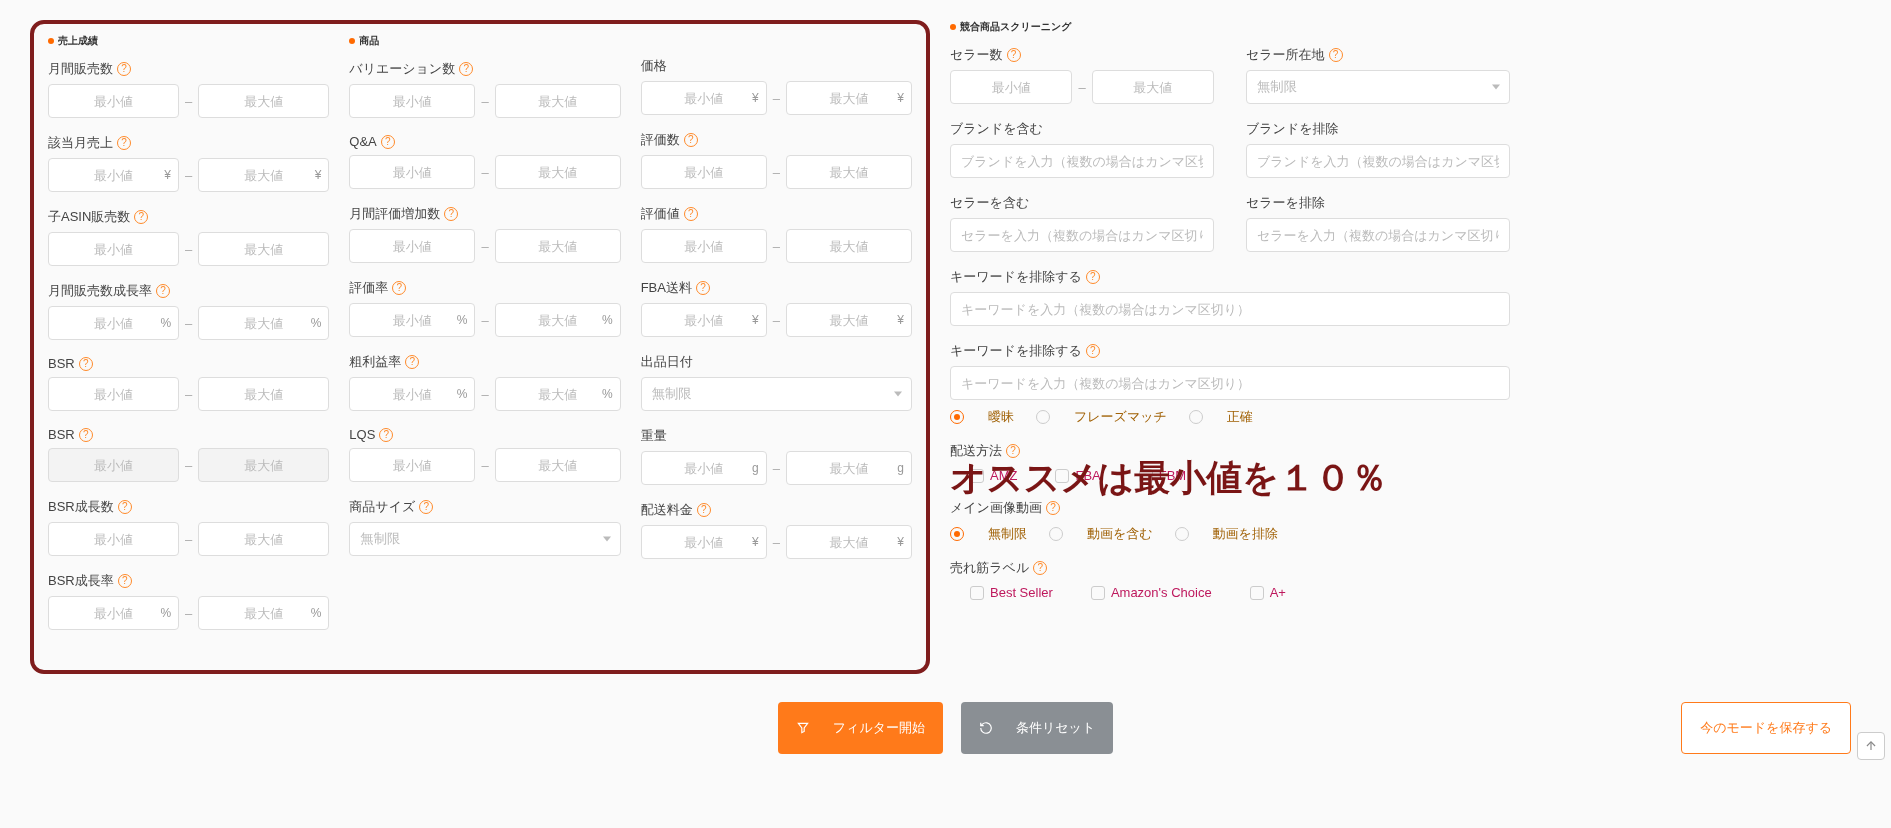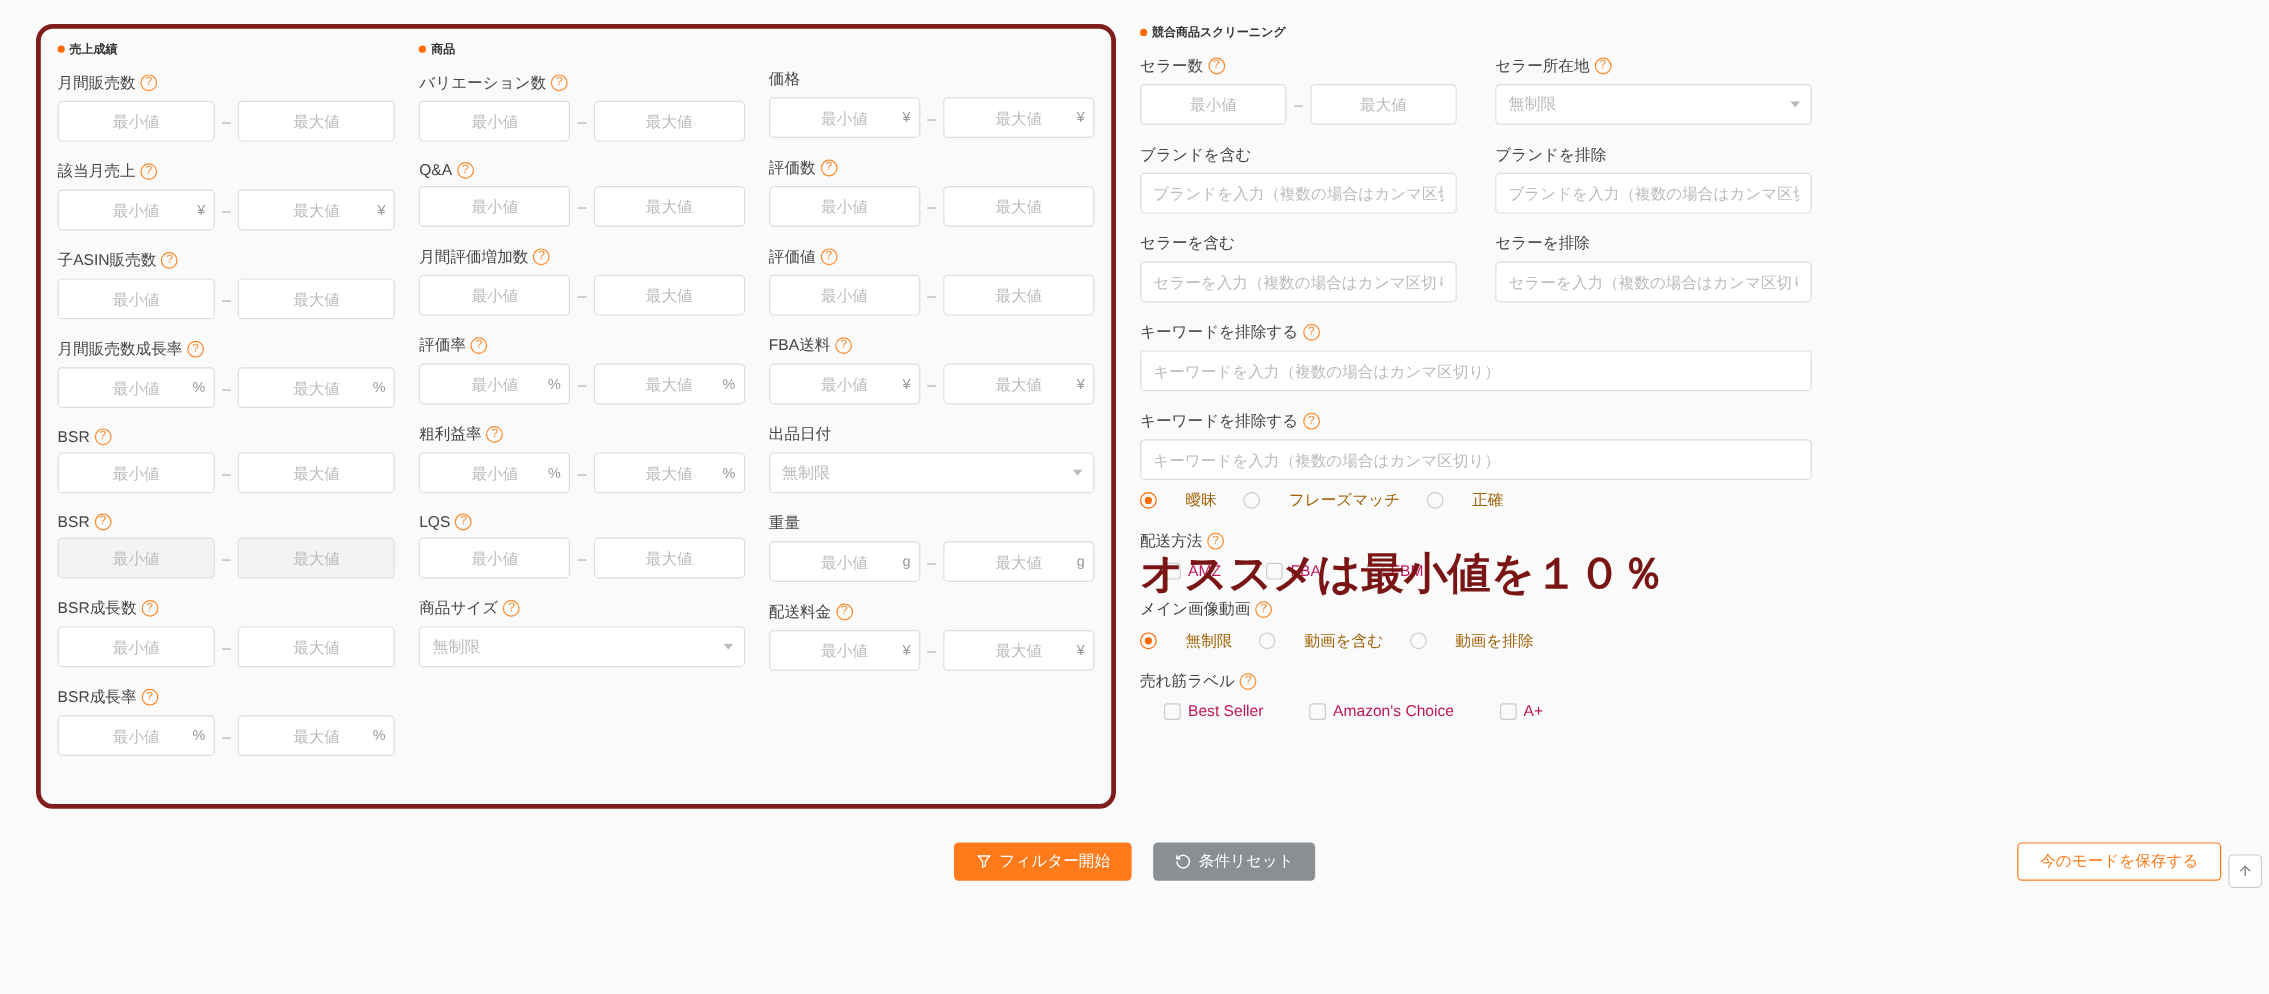--- a/index.html
+++ b/index.html
@@ -28,21 +28,21 @@
 .two > .field { flex: 1; }
 .radiogrp { display: flex; gap: 22px; align-items: center; margin-top: 8px; }
 .rad { display: inline-flex; align-items: center; gap: 24px; cursor: pointer; color: #a16207; }
 .radc { width: 14px; height: 14px; border: 1px solid #ccc; border-radius: 50%; display: inline-flex; align-items: center; justify-content: center; }
 .radc.on { border-color: #ff6a00; }
 .radc.on::after { content: ""; width: 6px; height: 6px; background: #ff6a00; border-radius: 50%; }
 .chkgrp { display: flex; gap: 18px; align-items: center; margin-top: 8px; }
 .chk { display: inline-flex; align-items: center; gap: 6px; color: #be185d; cursor: pointer; padding-left: 20px; }
 .chkc { width: 14px; height: 14px; border: 1px solid #ccc; border-radius: 3px; }
 .buttons { display: flex; justify-content: center; gap: 18px; margin-top: 28px; }
-.btn { height: 32px; padding: 12px 18px; border-radius: 4px; border: none; font-size: 13px; display: inline-flex; align-items: center; gap: 6px; cursor: pointer; }
+.btn { height: 52px; padding: 12px 18px; border-radius: 4px; border: none; font-size: 13px; display: inline-flex; align-items: center; gap: 23px; cursor: pointer; }
 .btn-primary { background: #ff7a1a; color: #fff; }
 .btn-secondary { background: #8a8f94; color: #fff; }
 .btn-outline { border: 1px solid #ff7a1a; color: #ff7a1a; background: #fff; }
 .savemode { position: absolute; right: 40px; bottom: 20px; }
 .overlay { position: absolute; color: #7a1515; font-weight: 800; font-size: 36px; line-height: 1.55; pointer-events: none; text-shadow: 0 0 1px rgba(0,0,0,0.05); }
 .ov1 { left: 950px; top: 158px; width: 600px; }
 .ov2 { left: 950px; top: 450px; width: 600px; }
 .scrolltop { position: absolute; right: 6px; bottom: 14px; width: 28px; height: 28px; border: 1px solid #ccc; border-radius: 4px; background: #fff; display: flex; align-items: center; justify-content: center; color: #888; cursor: pointer; }
 .ico { width: 14px; height: 14px; }
 </style>

